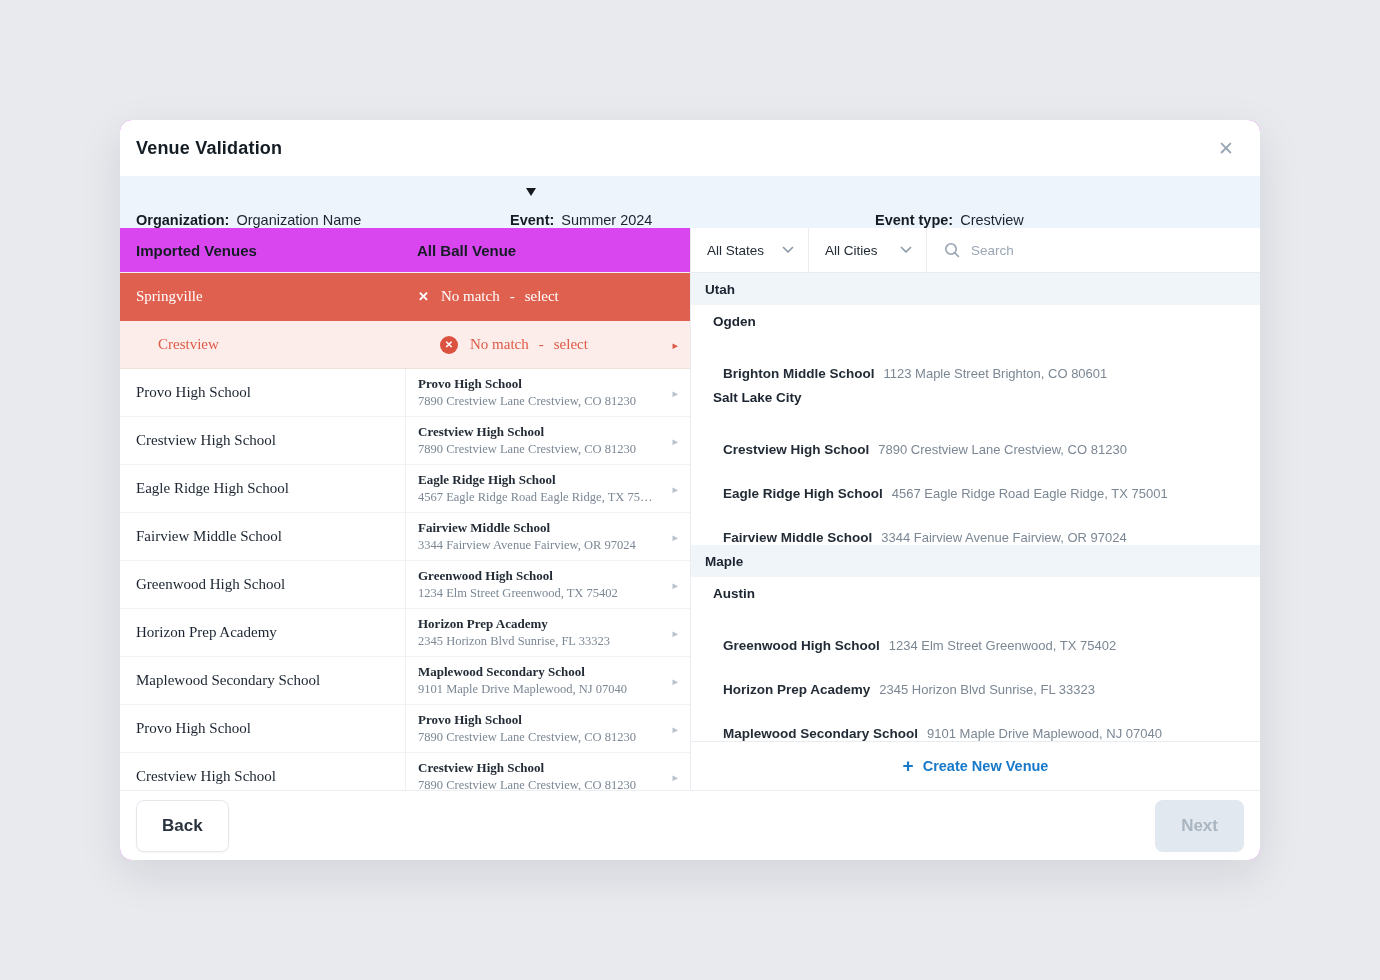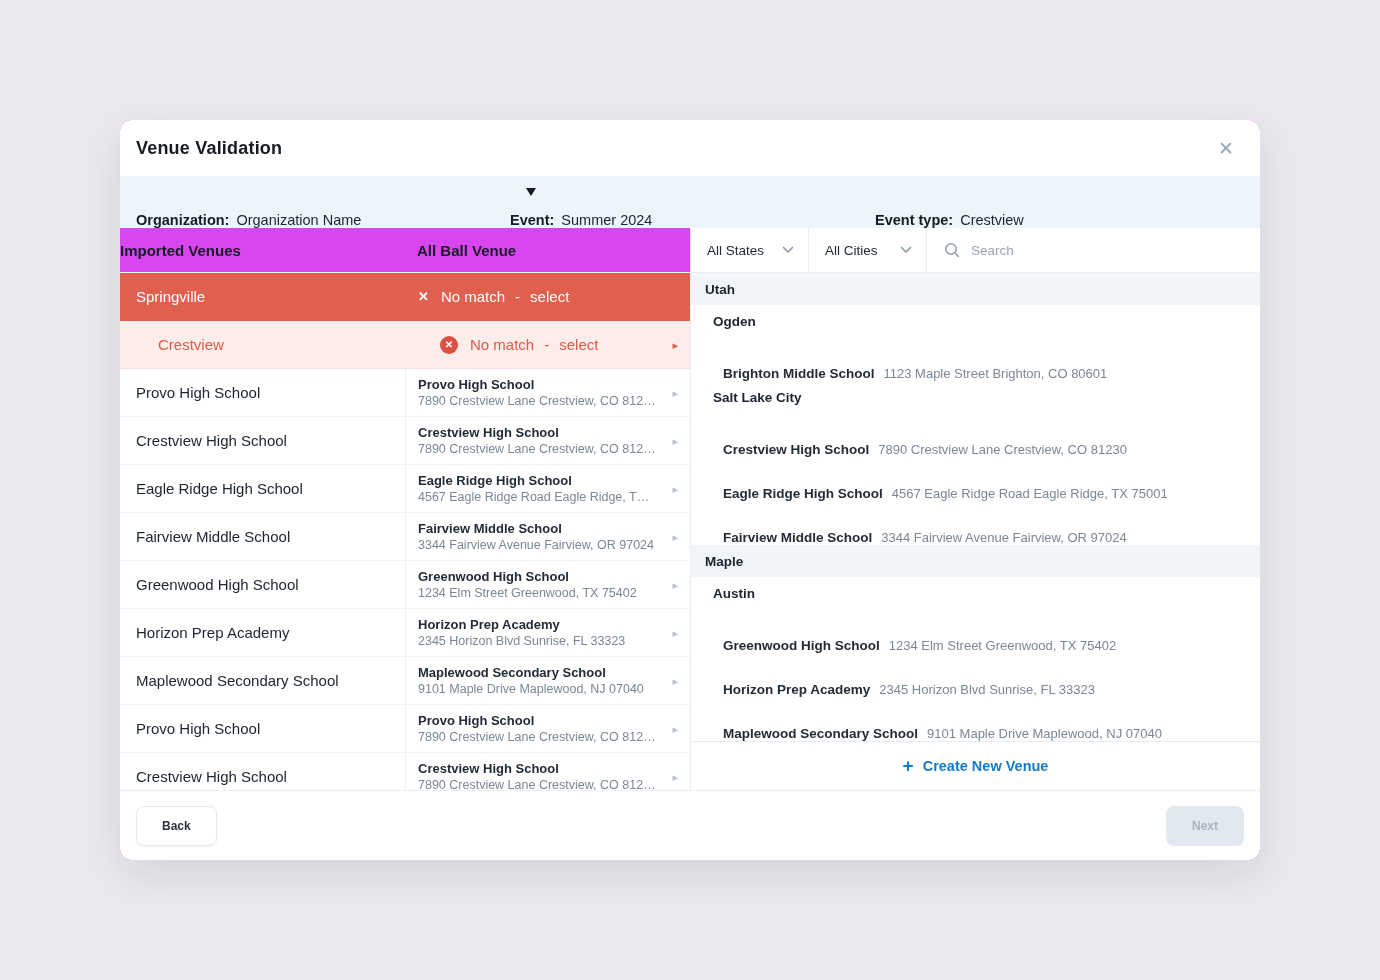--- a/index.html
+++ b/index.html
@@ -25,23 +25,23 @@
   .info-item { position:absolute; top:0; height:52px; display:flex; align-items:flex-end; gap:7px; font-size:14.5px; }
   .info-org { left:16px; } .info-event { left:390px; } .info-type { left:755px; }
   .info-label { font-weight:700; color:#141c24; }
   .info-value { color:#1b2430; }
   .cursor-artifact { position:absolute; left:406px; top:12px; width:0; height:0;
     border-left:5px solid transparent; border-right:5px solid transparent; border-top:8px solid #16191d; }
   
   .modal-body { display:flex; height:562px; }
   .left-panel { width:570px; height:562px; overflow:hidden; }
   .cols-header { height:45px; display:flex; align-items:center; border-bottom:1px solid #eef0f3; font-weight:700; font-size:15px; color:#141c24; }
-  .cols-header .c1 { width:285px; }
+  .cols-header .c1 { width:285px; padding-left:16px; }
   .cols-header .c2 { padding-left:12px; }
-  .vrow { height:48px; display:flex; border-bottom:1px solid #f0f2f5; cursor:pointer; background:#fff; }
+  .vrow { height:48px; display:flex; border-bottom:1px solid #f0f2f5; cursor:pointer; background:#fff;font-family:Liberation Serif, serif; }
   .vrow .imp { width:285px; display:flex; align-items:center; padding-left:16px; font-size:15px; color:#1b2430; }
   .vrow .match { flex:1; border-left:1px solid #eef0f3; display:flex; align-items:center; position:relative; padding:0 28px 0 12px; }
   .m-text { display:flex; flex-direction:column; gap:2px; min-width:0; }
   .m-name { font-size:13px; font-weight:700; color:#232c36; white-space:nowrap; }
   .m-addr { font-size:12.5px; color:#7b8794; white-space:nowrap; overflow:hidden; text-overflow:ellipsis; max-width:238px; }
   .row-arrow { position:absolute; right:12px; top:50%; transform:translateY(-50%); color:#b7c2cd; font-size:11px; line-height:1; }
   .vrow.red { background:#e0604f; border-bottom-color:#e0604f; }
   .vrow.red .imp { color:#ffffff; }
   .vrow.red .match { border-left-color:transparent; }
   .vrow.pink { background:#fcedea; border-bottom-color:#f1e0db; }
@@ -65,21 +65,21 @@
   .state-h { height:32px; background:#f0f5f9; display:flex; align-items:center; padding-left:14px; font-size:13.5px; font-weight:700; color:#1b2430; }
   .city-h { height:32px; display:flex; align-items:center; padding-left:22px; font-size:13.5px; font-weight:700; color:#1b2430; }
   .venue-item { height:44px; display:flex; align-items:flex-end; padding-left:32px; gap:9px; cursor:pointer; }
   .v-name { font-size:13.5px; font-weight:700; color:#232c36; white-space:nowrap; }
   .v-addr { font-size:13px; color:#7b8794; white-space:nowrap; }
   .create-row { margin-top:auto; border-top:1px solid #e9edf1; height:49px; display:flex; align-items:center; justify-content:center; flex:none; }
   .create-btn { background:none; border:none; cursor:pointer; color:#1779c9; font-weight:700; font-size:14.5px; display:flex; align-items:center; gap:9px; font-family:"Liberation Sans", sans-serif; }
   .plus-glyph { font-size:19px; font-weight:600; line-height:1; margin-top:-1px; }
   
   .modal-footer { height:70px; border-top:1px solid #eceff2; display:flex; align-items:center; justify-content:space-between; padding:0 16px; background:#fff; }
-  .btn { height:40px; border-radius:8px; font-size:12px; font-weight:700; font-family:"Liberation Sans", sans-serif; cursor:pointer; }
+  .btn { height:52px; border-radius:8px; font-size:17px; font-weight:700; font-family:"Liberation Sans", sans-serif; cursor:pointer; }
   .btn-back { padding:0 25px; background:#fff; border:1px solid #e4e8ed; color:#2a333d; box-shadow:0 1px 2px rgba(16,24,40,.05); }
   .btn-next { padding:0 26px; background:#e2e8ef; border:none; color:#a9b5c1; cursor:default; }
 </style>
 </head>
 <body>
 
 <div class="modal">
 
   <div class="modal-header">
     <div class="modal-title">Venue Validation</div>

